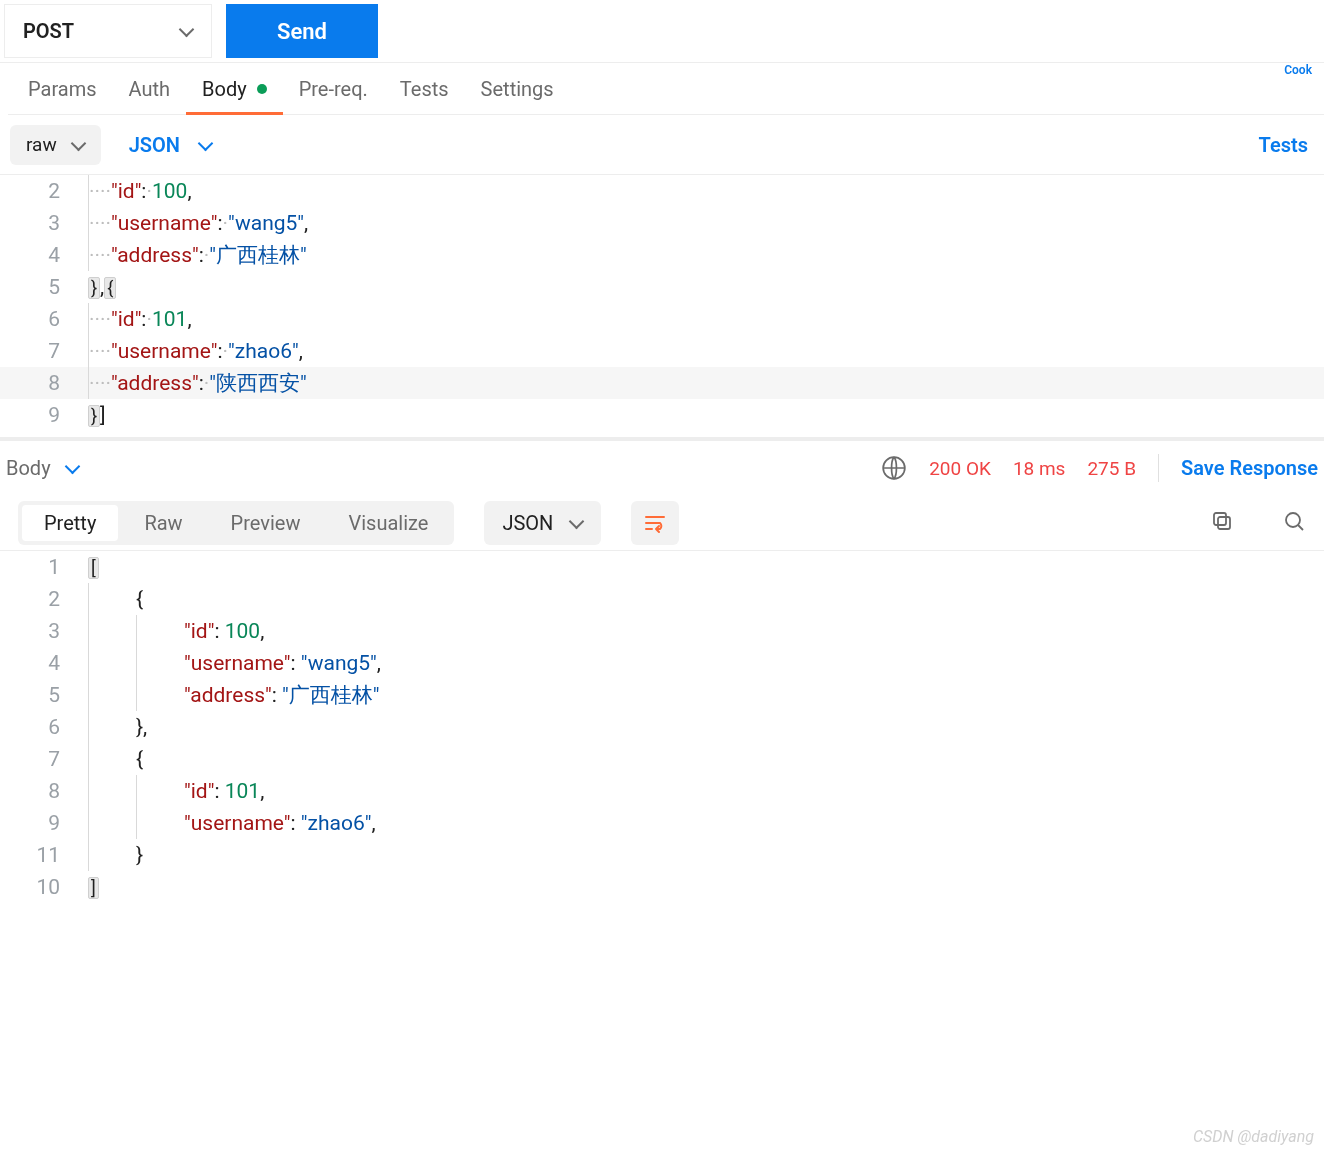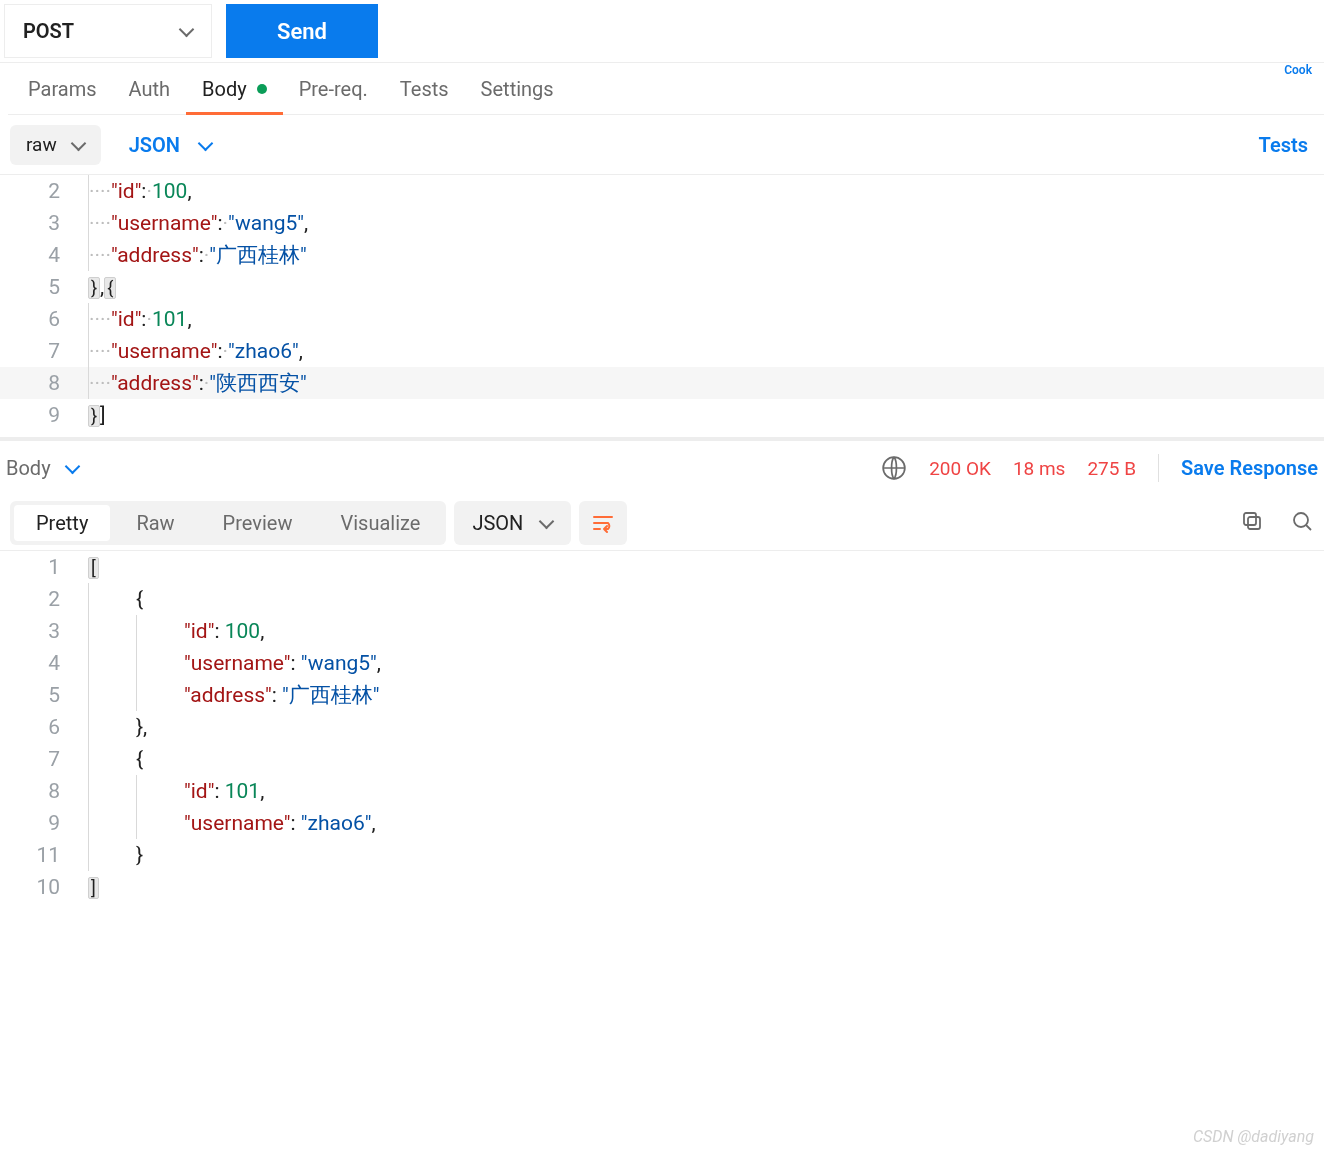--- a/index.html
+++ b/index.html
@@ -40,21 +40,21 @@
 .fold-mark { display:inline-block; background:#e8e8e8; padding:0 2px; font-size:18px; line-height:20px; border:1px solid #cfcfcf; border-radius:2px; }
 
 .resp-bar { display:flex; align-items:center; height:56px; padding:0 6px; border-top:2px solid #ededed; gap:22px; font-size:20px; }
 .resp-body-sel { display:flex; align-items:center; gap:14px; color:#6b6b6b; cursor:pointer; }
 .resp-body-sel .chevron::before { border-color:#097bed; }
 .globe-icon svg { display:block; }
 .status-ok, .status-time, .status-size { color:#ef4444; font-size:19px; }
 .divider { width:1px; height:28px; background:#e0e0e0; }
 .save-response { color:#097bed; font-weight:600; cursor:pointer; }
 
-.resp-tabs { display:flex; align-items:center; height:56px; gap:8px; padding:0 10px; border-bottom:1px solid #ededed; }
+.resp-tabs { display:flex; align-items:center; height:56px; gap:30px; padding:0 18px; border-bottom:1px solid #ededed; }
 .pill-group { display:flex; background:#f2f2f2; border-radius:6px; height:44px; align-items:center; padding:4px; gap:4px; }
 .pill { padding:0 22px; height:36px; display:flex; align-items:center; font-size:20px; color:#6b6b6b; cursor:pointer; border-radius:4px; }
 .pill.active { background:#fff; color:#212121; }
 .fmt-select { display:flex; align-items:center; gap:16px; background:#f2f2f2; border-radius:6px; height:44px; padding:0 18px; font-size:20px; color:#212121; cursor:pointer; }
 .wrap-btn { width:48px; height:44px; background:#f2f2f2; border-radius:6px; display:flex; align-items:center; justify-content:center; cursor:pointer; }
 .wrap-btn svg { stroke:#ff6c37; }
 .copy-btn { margin-left:auto; cursor:pointer; }
 .extra-icon { margin-left:18px; cursor:pointer; color:#6b6b6b; }
 
 .watermark { position:fixed; right:10px; bottom:8px; color:#d0d0d0; font-size:16px; font-style:italic; pointer-events:none; }

